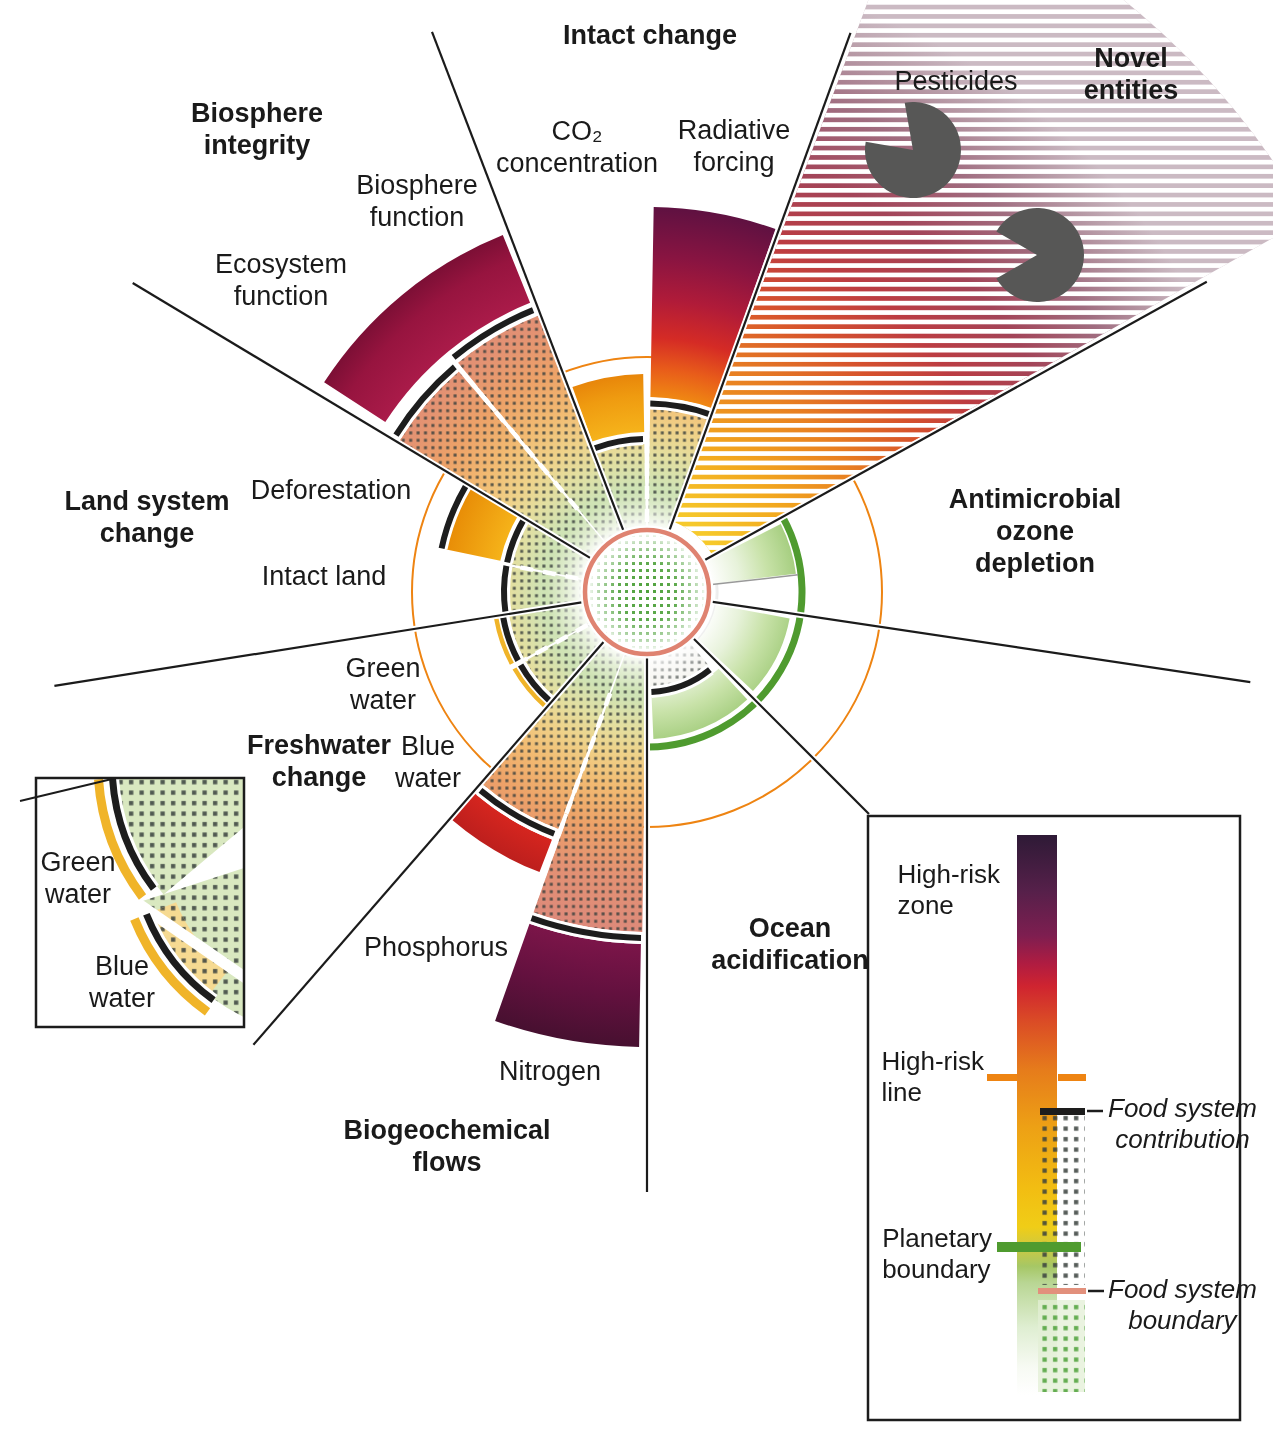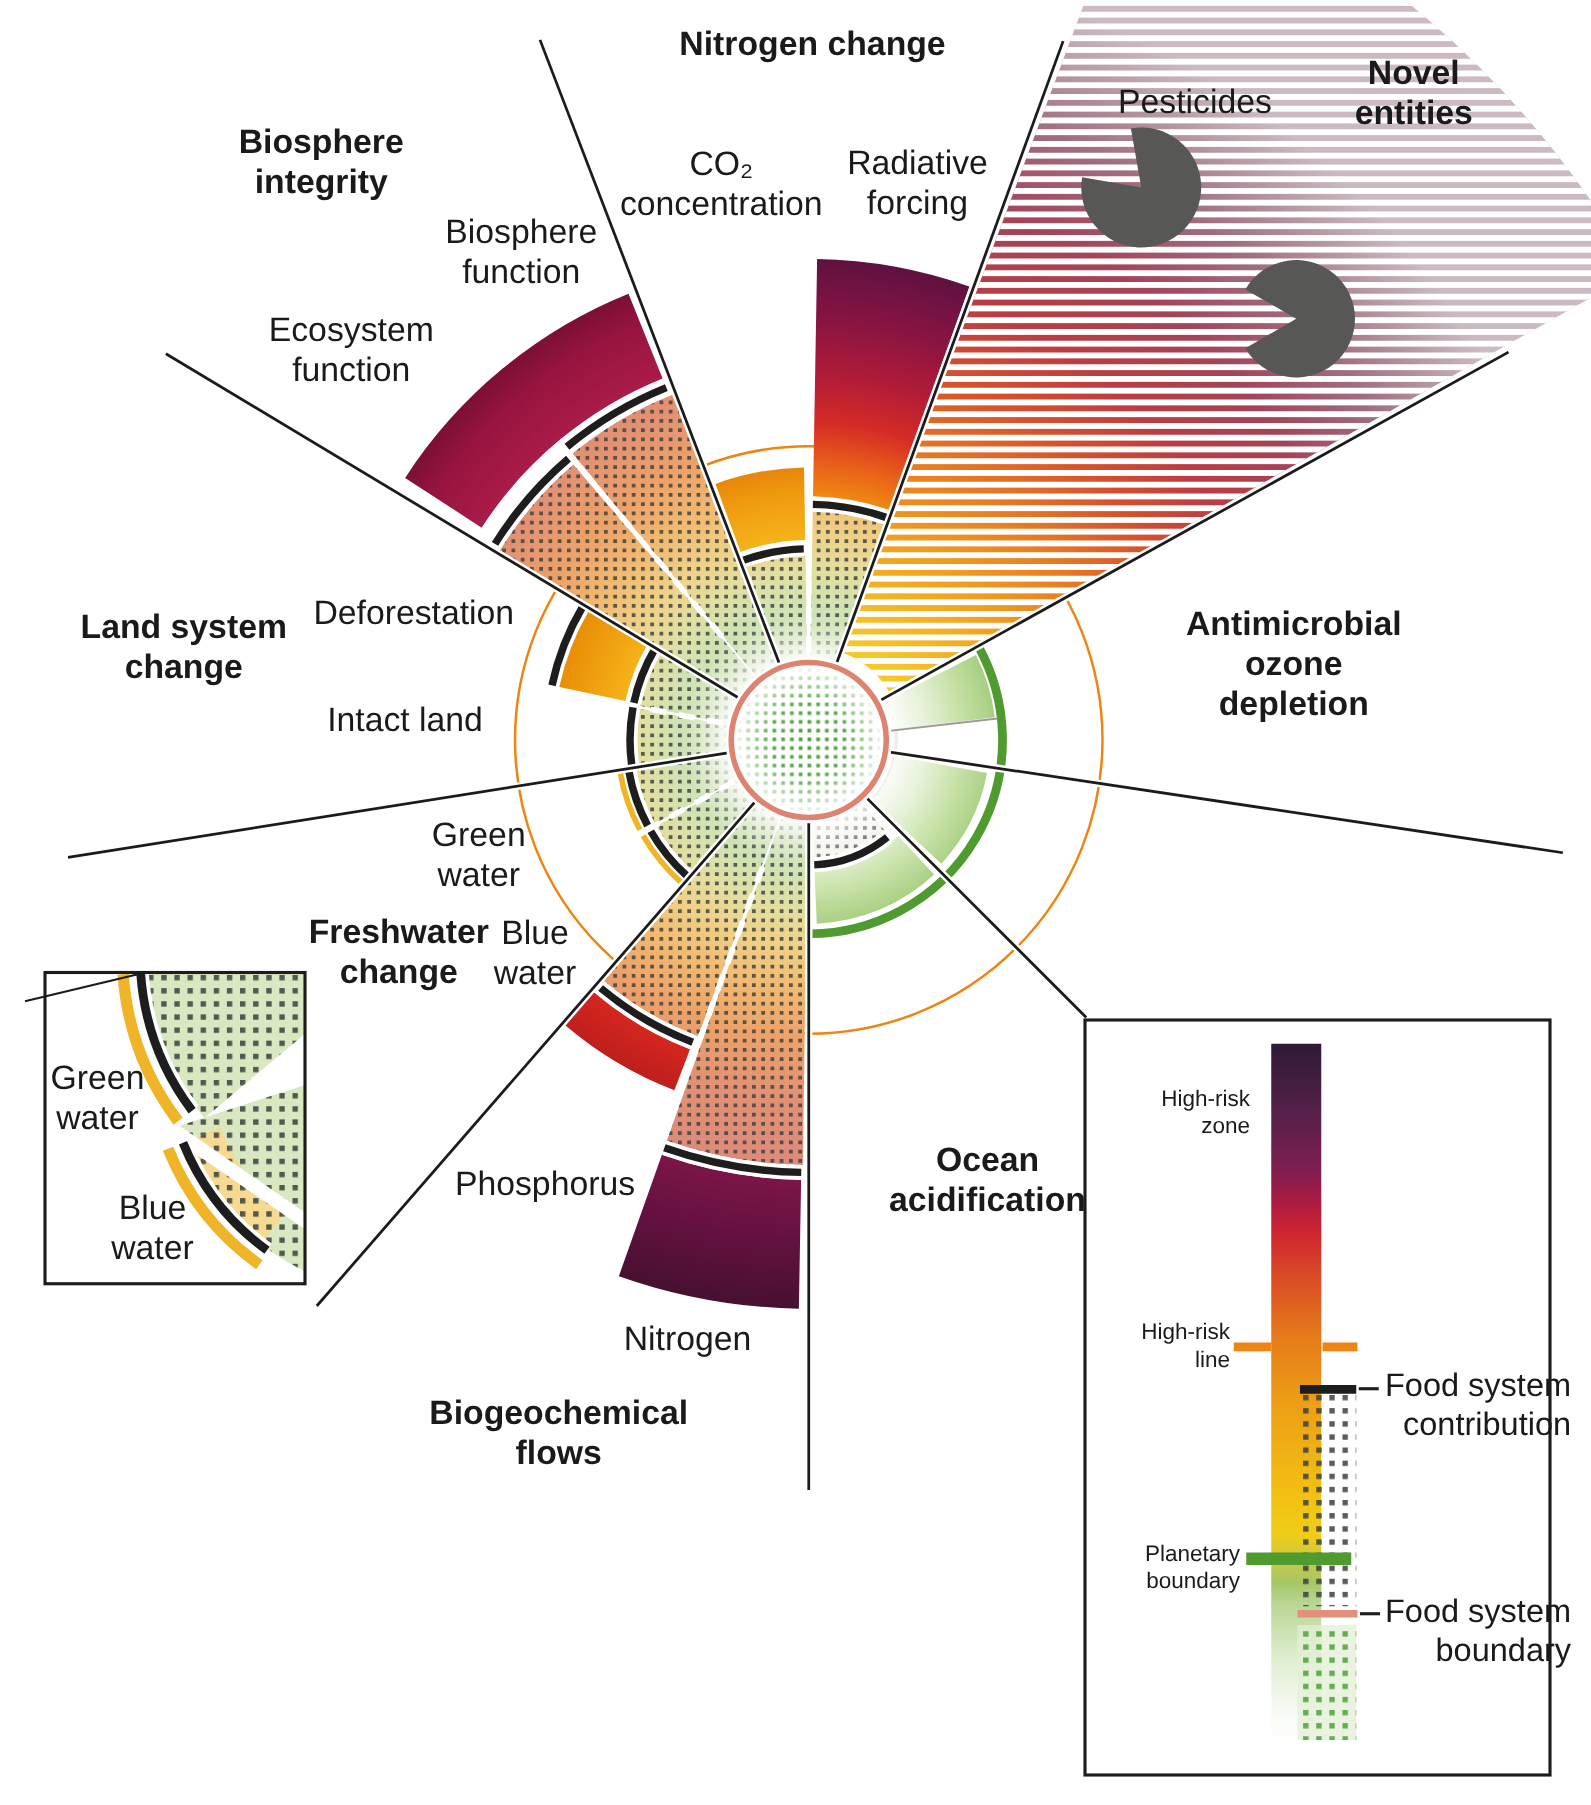--- a/index.html
+++ b/index.html
@@ -2,24 +2,24 @@
 <html><head>
 <meta charset="utf-8">
 <style>
   html,body{margin:0;padding:0;background:#fff;}
   #stage{position:relative;width:1273px;height:1444px;background:#fff;overflow:hidden;
          font-family:"Liberation Sans", sans-serif;color:#1a1a1a;}
   #fig{position:absolute;left:0;top:0;}
   .lbl{position:absolute;transform:translate(-50%,-50%);font-size:27px;line-height:1.18;
        text-align:center;white-space:pre-line;pointer-events:none;}
   .bold{font-weight:700;}
-  .lbl-r{position:absolute;transform:translate(-100%,-50%);font-size:18px;line-height:1.2;
-       text-align:right;white-space:pre-line;pointer-events:none;}
+  .lbl-r{position:absolute;transform:translate(-100%,-50%);font-size:26px;line-height:1.2;
+       text-align:left;white-space:pre-line;pointer-events:none;}
   .lbl-l{position:absolute;transform:translate(0,-50%);font-size:26px;line-height:1.2;
-       text-align:right;white-space:pre-line;pointer-events:none;}
+       text-align:center;white-space:pre-line;pointer-events:none;font-style:italic;}
 </style>
 </head>
 <body>
 
 <div id="stage">
   <svg id="fig" width="1273" height="1444" viewBox="0 0 1273 1444">
       <defs>
   <radialGradient id="riskGrad" gradientUnits="userSpaceOnUse" cx="647" cy="592" r="340">
     <stop offset="0" stop-color="#cfe3b5"></stop>
           <stop offset=".31" stop-color="#cfe3b5"></stop>
@@ -248,21 +248,21 @@
         <rect x="987" y="1074" width="30" height="7" fill="#ee8412"></rect>
         <rect x="1058" y="1074" width="28" height="7" fill="#ee8412"></rect>
         <rect x="1040" y="1108" width="45" height="7" fill="#1d1d1d"></rect>
         <line x1="1087" y1="1111" x2="1103" y2="1111" stroke="#1d1d1d" stroke-width="2.5"></line>
         <rect x="997" y="1242" width="84" height="10" fill="#4f9b2f"></rect>
         <rect x="1038" y="1288" width="48" height="6" fill="#e2907c"></rect>
         <line x1="1088" y1="1291" x2="1104" y2="1291" stroke="#1d1d1d" stroke-width="2.5"></line>
       </g>
     </svg>
 
-  <div class="lbl bold" style="left:650px;top:36px">Nitrogen change</div>
+  <div class="lbl bold" style="left:650px;top:36px">Intact change</div>
   <div class="lbl" style="left:577px;top:148px">CO₂
 concentration</div>
   <div class="lbl" style="left:734px;top:147px">Radiative
 forcing</div>
   <div class="lbl bold" style="left:1131px;top:75px">Novel entities</div>
   <div class="lbl" style="left:956px;top:82px">Pesticides</div>
   <div class="lbl bold" style="left:257px;top:130px">Biosphere
 integrity</div>
   <div class="lbl" style="left:417px;top:202px">Biosphere
 function</div>

